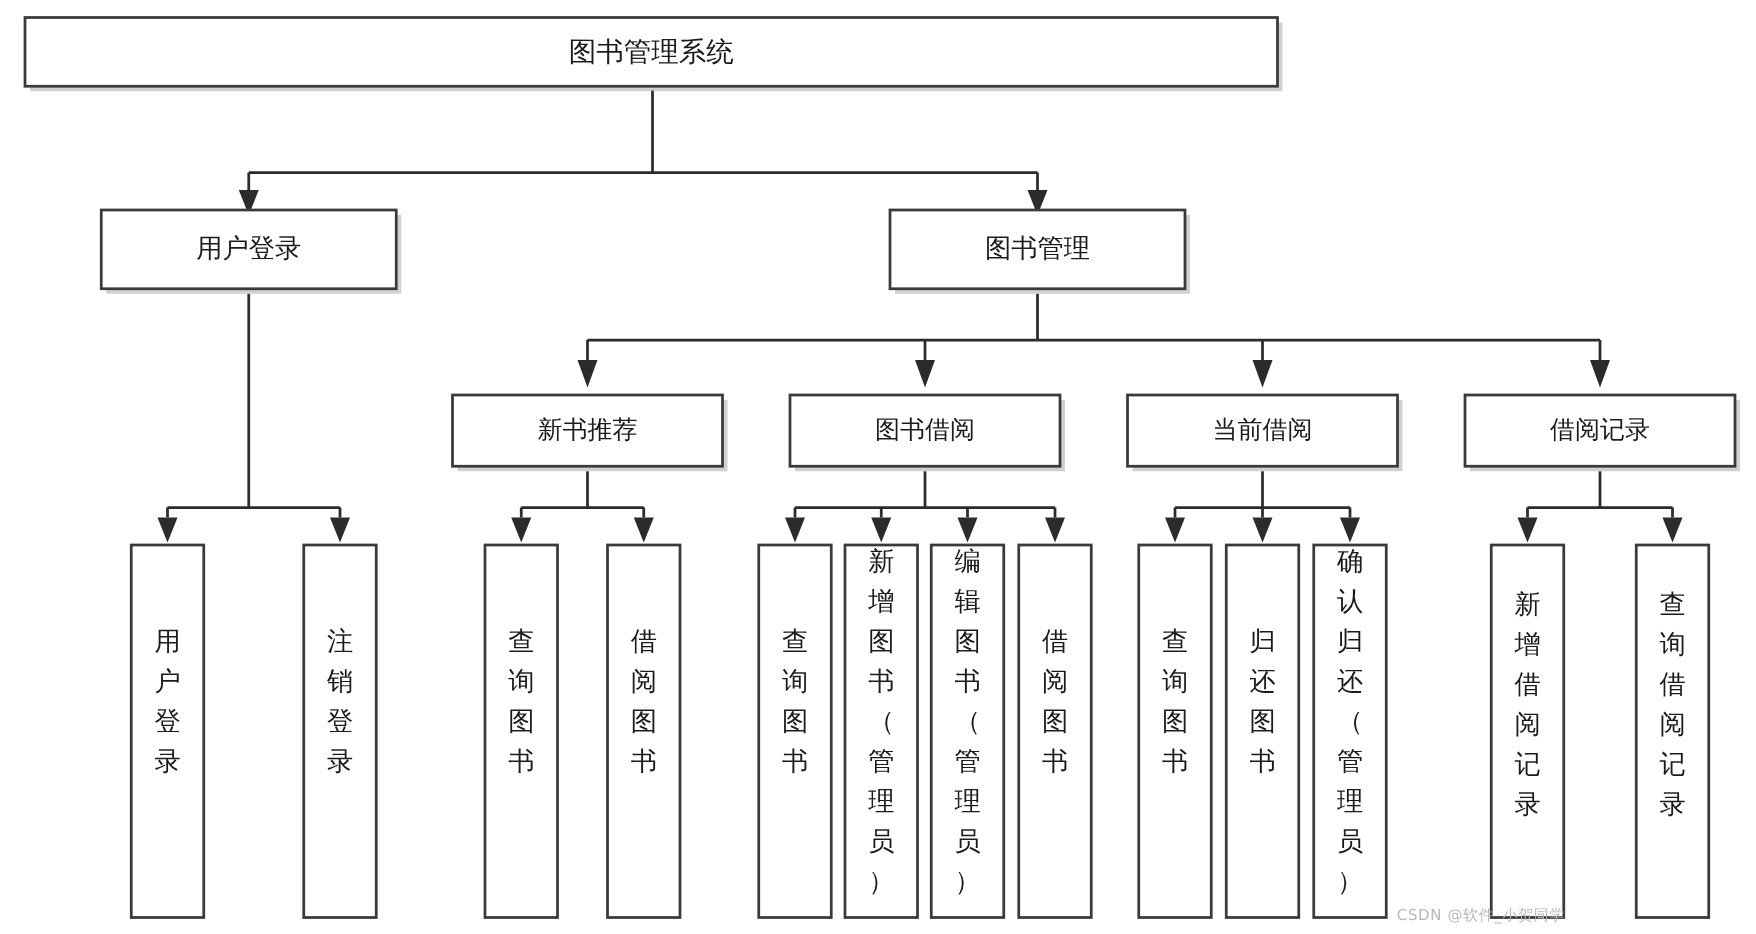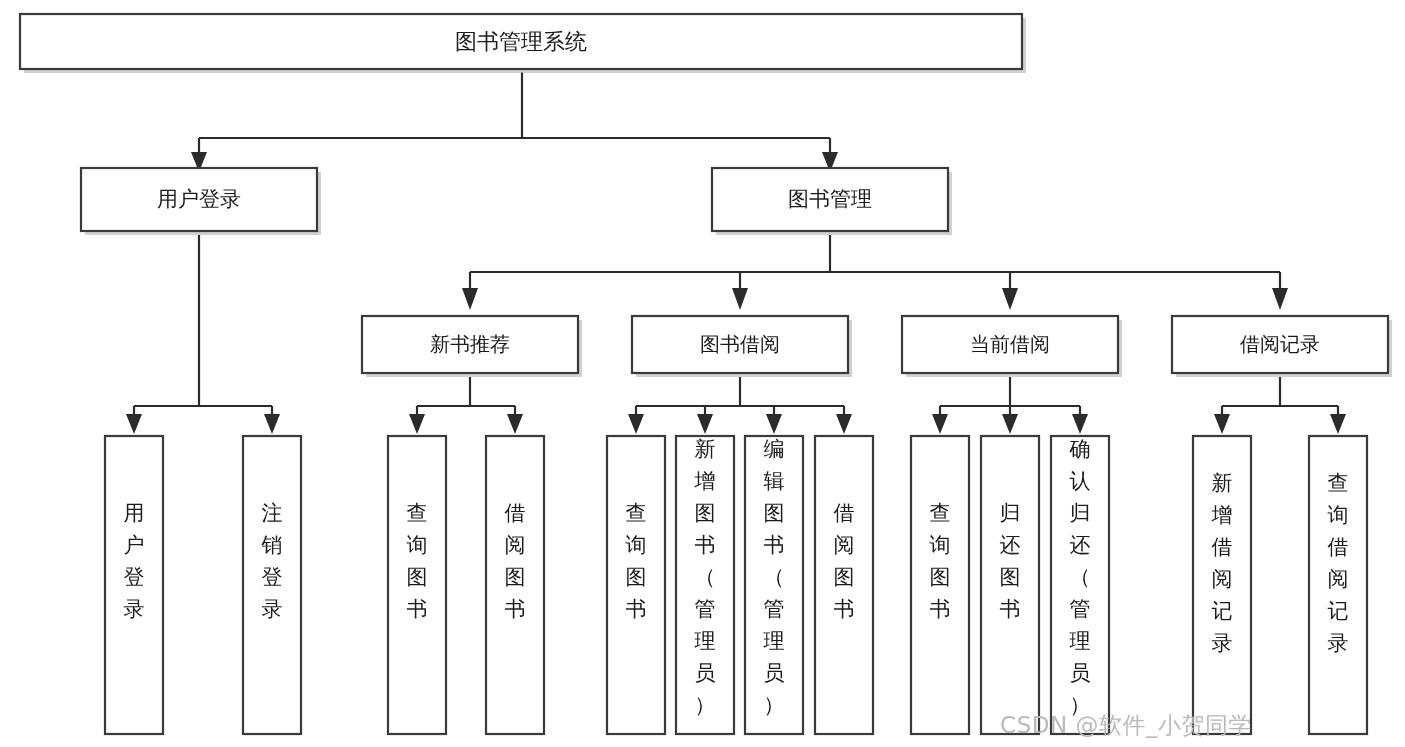--- a/index.html
+++ b/index.html
@@ -58,21 +58,21 @@
   }
   .arrow-head {
     fill: #2b2b2b;
     stroke: none;
   }
   .watermark {
     position: absolute;
     right: 8px;
     bottom: 6px;
     font-family: "DejaVu Sans", "Liberation Sans", sans-serif;
-    font-size: 23px;
+    font-size: 12px;
     color: #b9b9b9;
     white-space: nowrap;
     letter-spacing: 0.5px;
     pointer-events: none;
   }
 </style>
 </head>
 <body>
 
 <div id="diagram-root">

